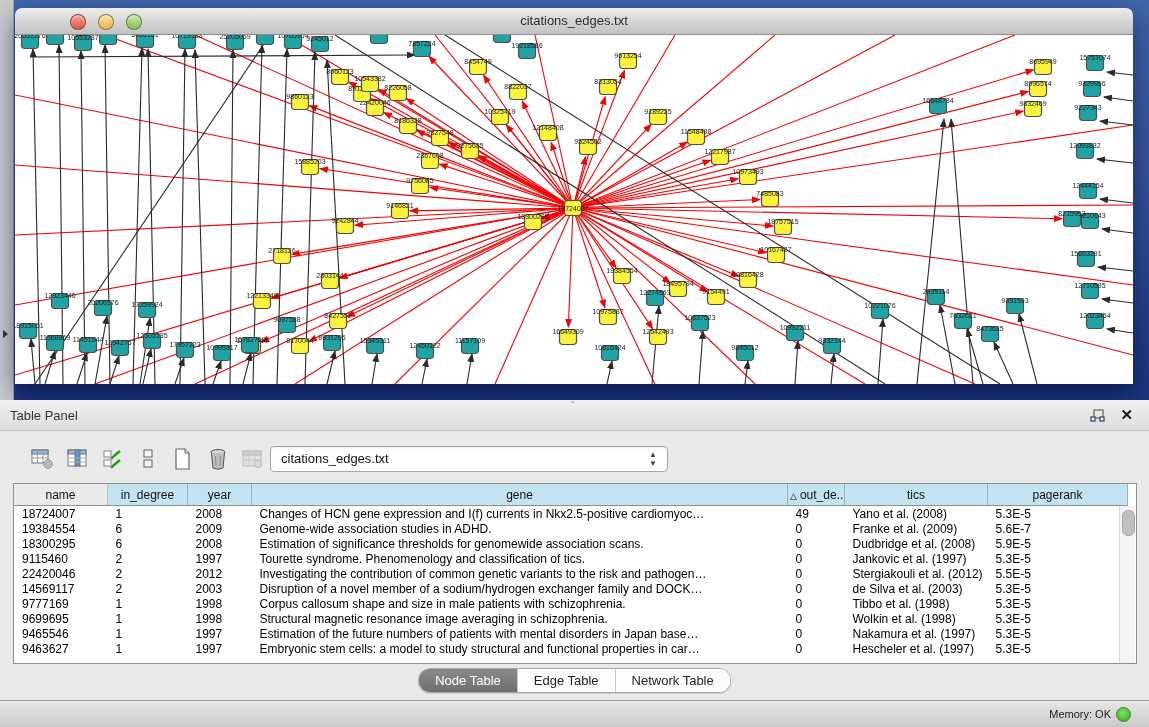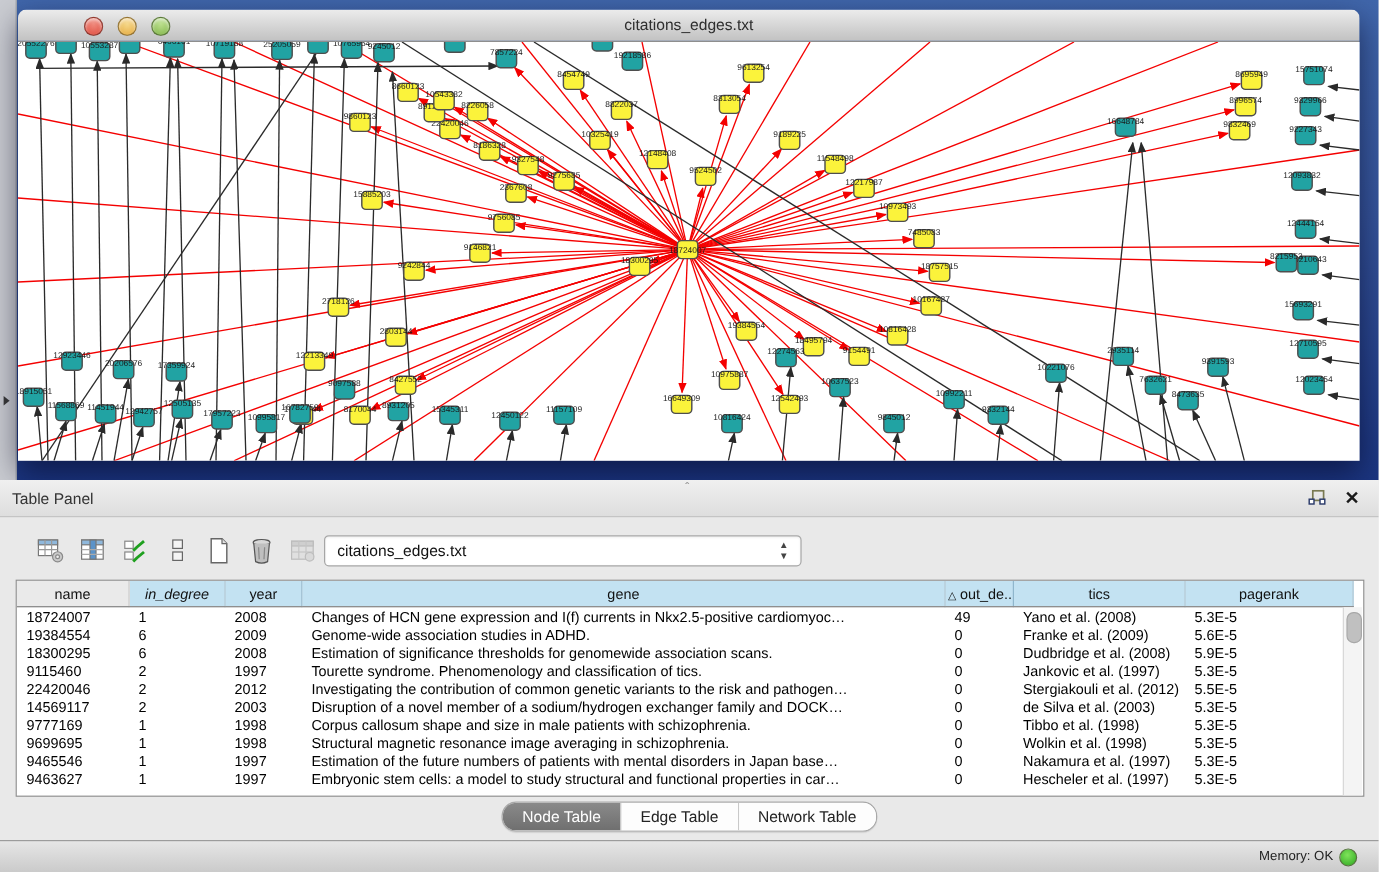--- a/index.html
+++ b/index.html
@@ -702,21 +702,21 @@
     <div class="combo">
       <span class="cval">citations_edges.txt</span>
       <span class="steppers">▲<br>▼</span>
     </div>
 
     <div class="tablewrap">
       <table class="grid">
         <thead>
             <tr id="thead-row">
               <th class="gray" style="width: 89px;">name</th>
-              <th style="width: 75px; font-style: italic;">in_degree</th>
+              <th style="width: 75px;">in_degree</th>
               <th style="width: 59px;">year</th>
               <th style="width: 531px;">gene</th>
               <th style="width: 52px;"><span class="sortglyph">△</span>out_de...</th>
               <th style="width: 138px;">tics</th>
               <th style="width: 135px;">pagerank</th>
             </tr>
           </thead>
         <tbody id="tbody-rows">
             <tr>
               <td>18724007</td>
@@ -727,21 +727,21 @@
               <td>Yano et al. (2008)</td>
               <td>5.3E-5</td>
             </tr>
             <tr>
               <td>19384554</td>
               <td>6</td>
               <td>2009</td>
               <td>Genome-wide association studies in ADHD.</td>
               <td>0</td>
               <td>Franke et al. (2009)</td>
-              <td>5.6E-5</td>
+              <td>5.6E-7</td>
             </tr>
             <tr>
               <td>18300295</td>
               <td>6</td>
               <td>2008</td>
               <td>Estimation of significance thresholds for genomewide association scans.</td>
               <td>0</td>
               <td>Dudbridge et al. (2008)</td>
               <td>5.9E-5</td>
             </tr>

